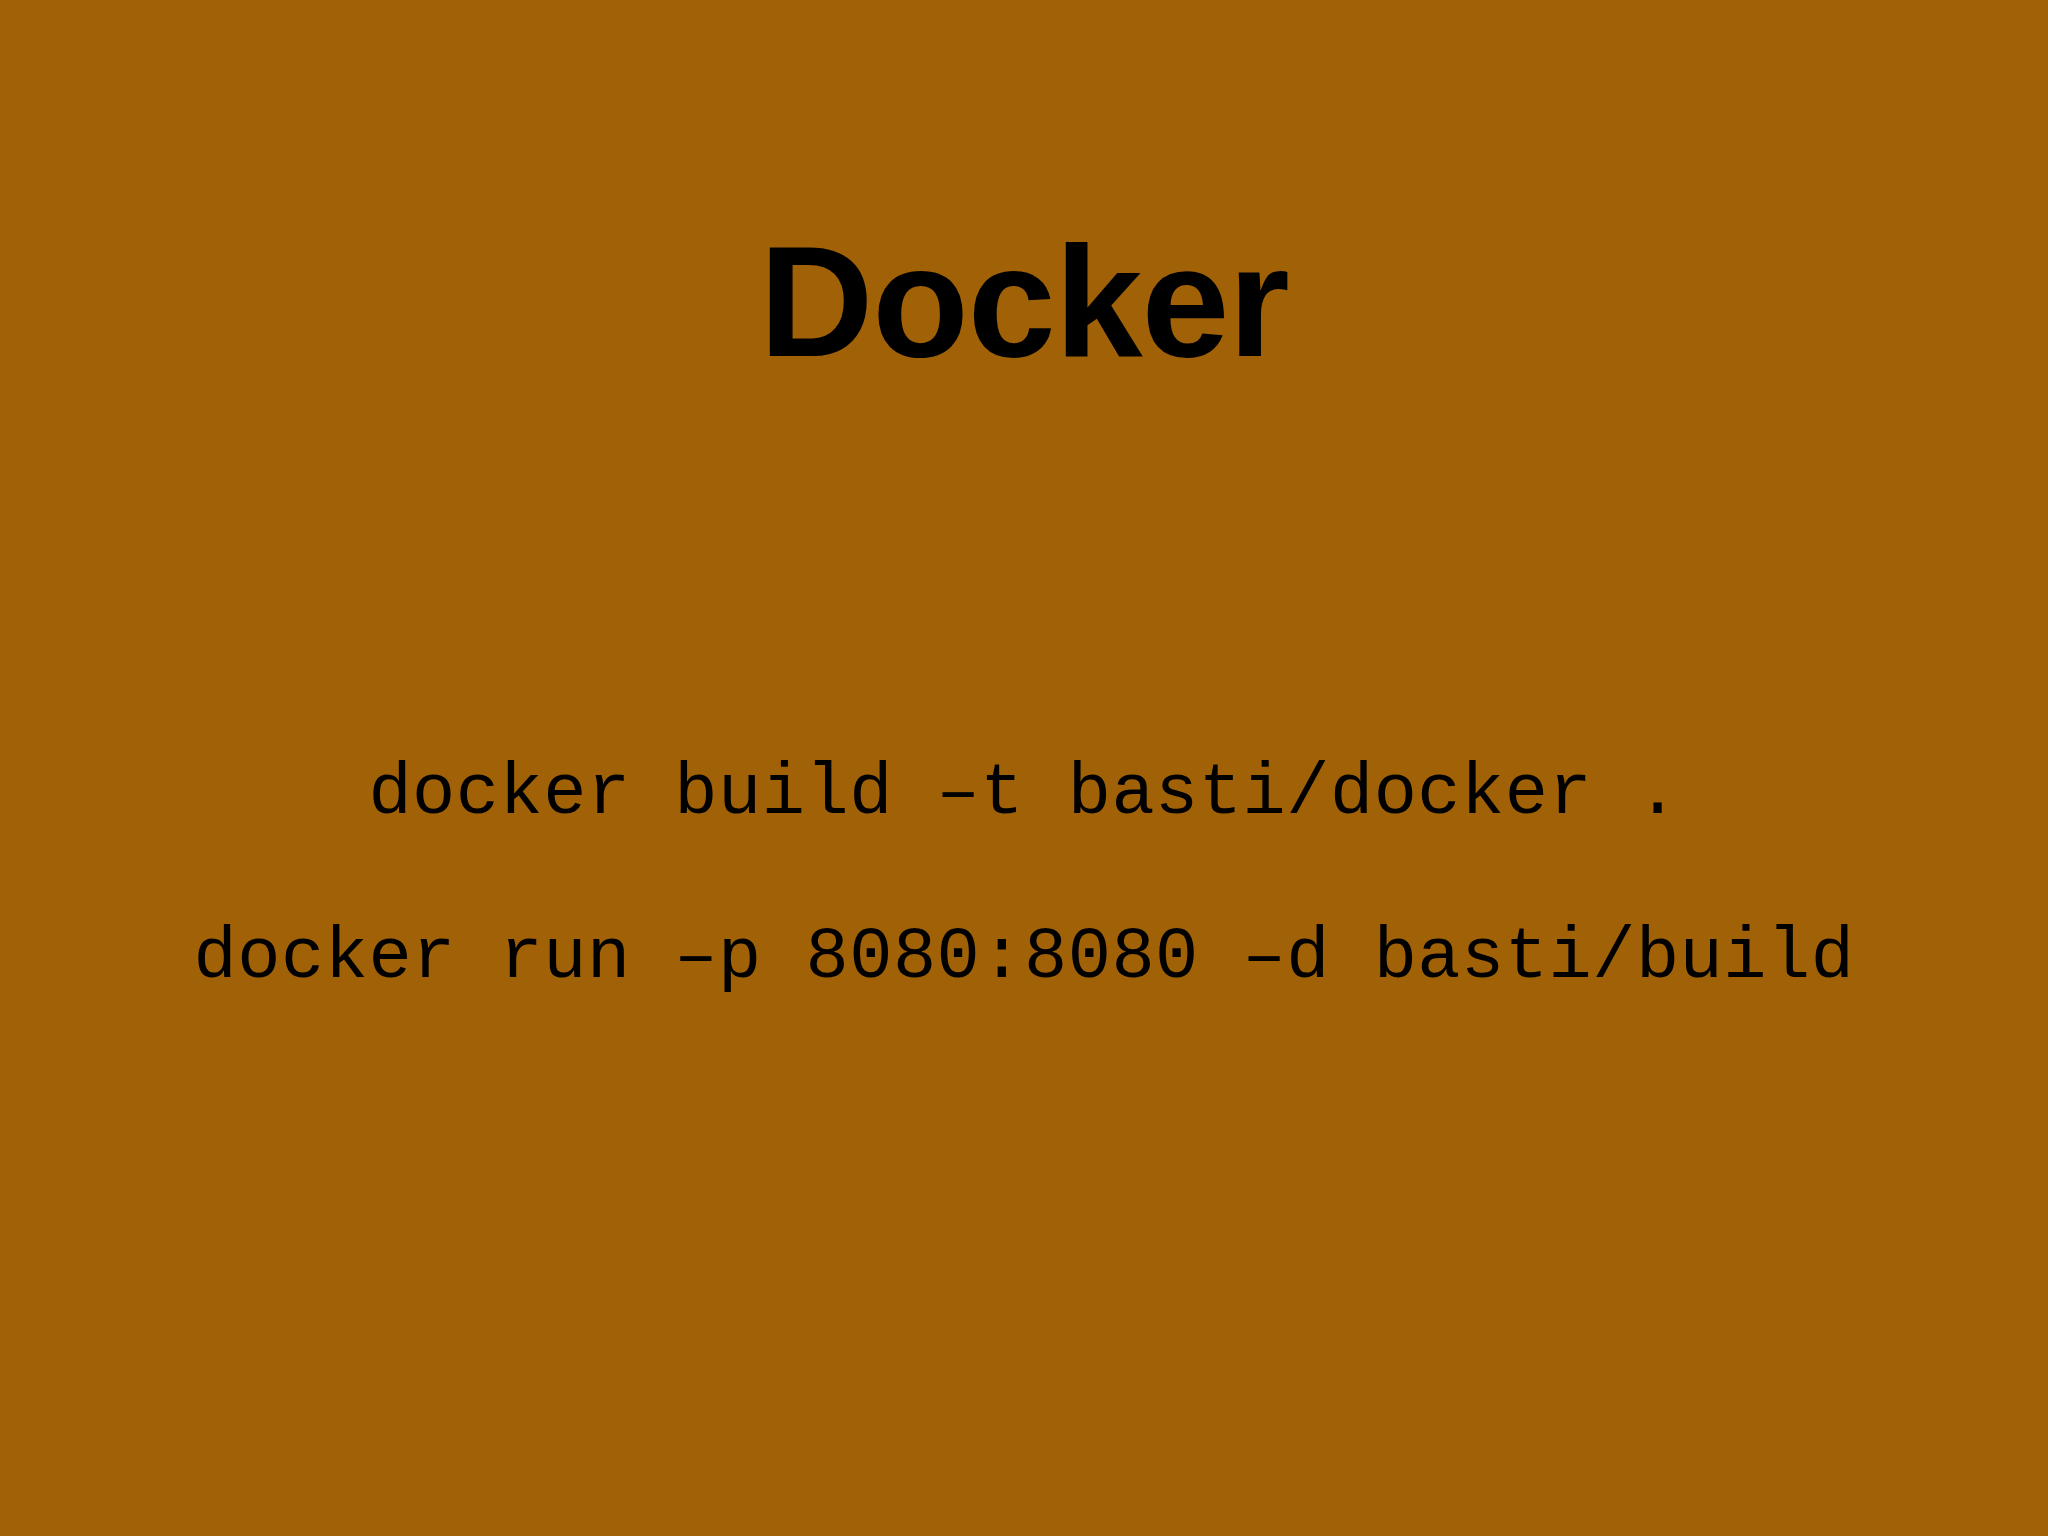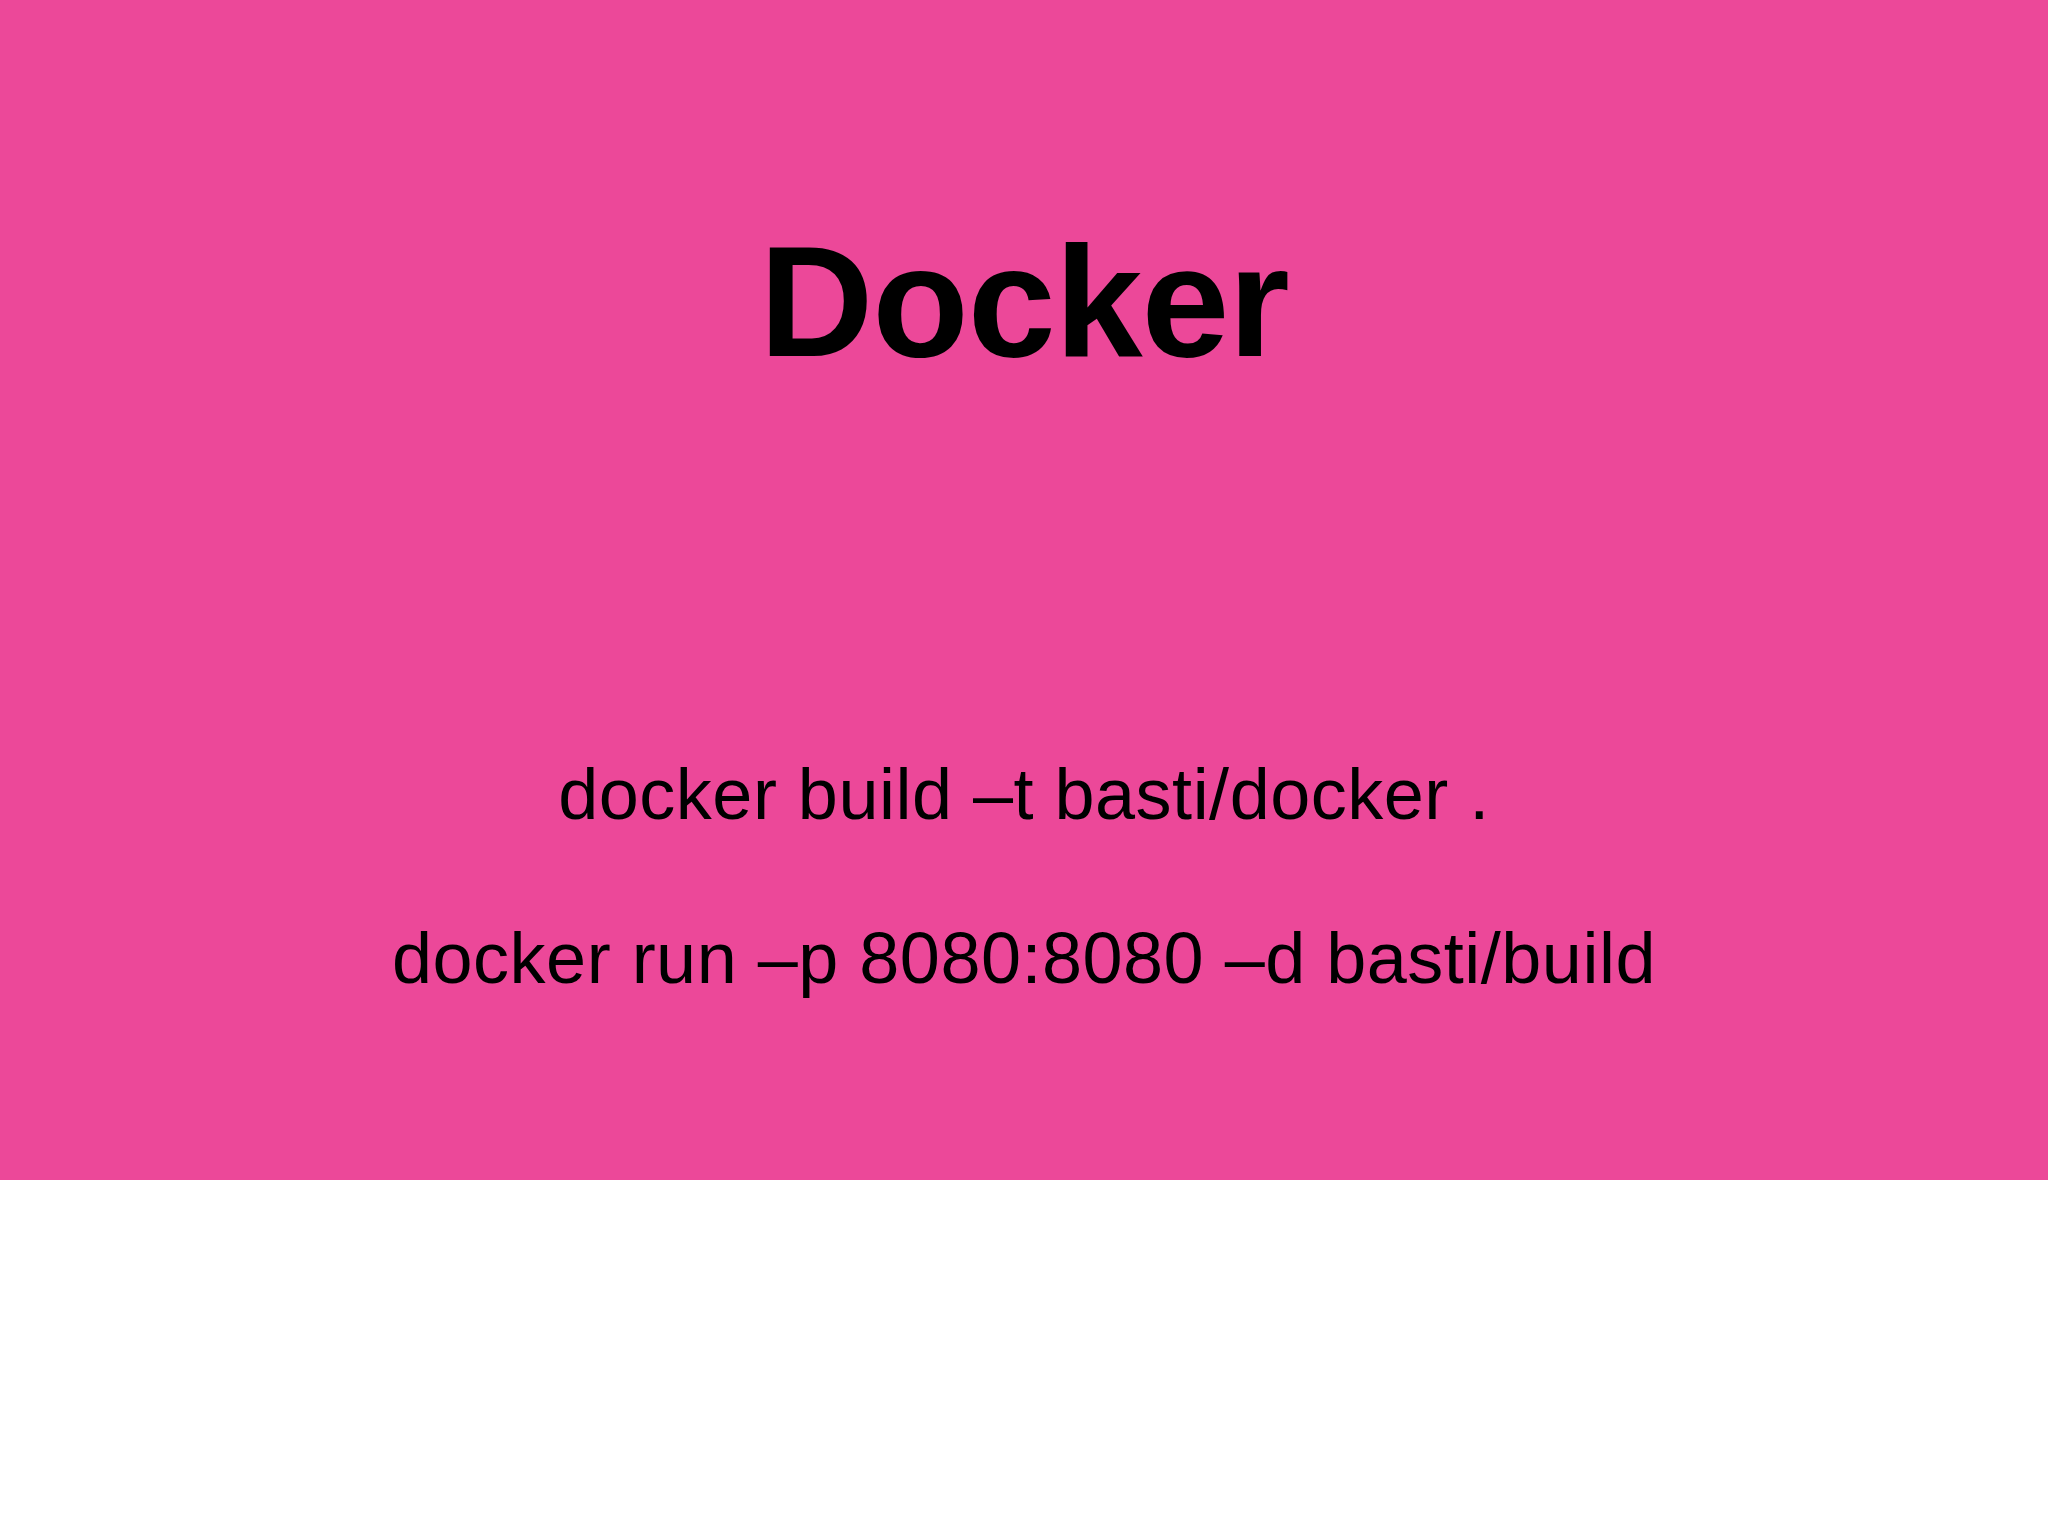--- a/index.html
+++ b/index.html
@@ -4,22 +4,22 @@
 <style>
   html, body {
     margin: 0;
     padding: 0;
     background: #ffffff;
   }
 
   #slide {
     position: relative;
     width: 2048px;
-    height: 1180px;
-    background: #ec4899;
+    height: 1536px;
+    background: #a16207;
     overflow: hidden;
     -webkit-font-smoothing: antialiased;
   }
 
   
   .slide-title {
     position: absolute;
     left: 0;
     top: 0;
     width: 2048px;
@@ -38,21 +38,21 @@
   
   .code-block {
     position: absolute;
     left: 0;
     top: 0;
     width: 2048px;
     text-align: center;
   }
 
   .code-line {
-    font-family: Liberation Sans, sans-serif;
+    font-family: Liberation Mono, monospace;
     font-size: 72px;
     line-height: 164px;
     color: #000000;
     white-space: pre;
     letter-spacing: 0.5px;
   }
 
   .code-line-1 { position: absolute; left: 0; width: 2048px; top: 712px; }
   .code-line-2 { position: absolute; left: 0; width: 2048px; top: 876px; }
 </style>

